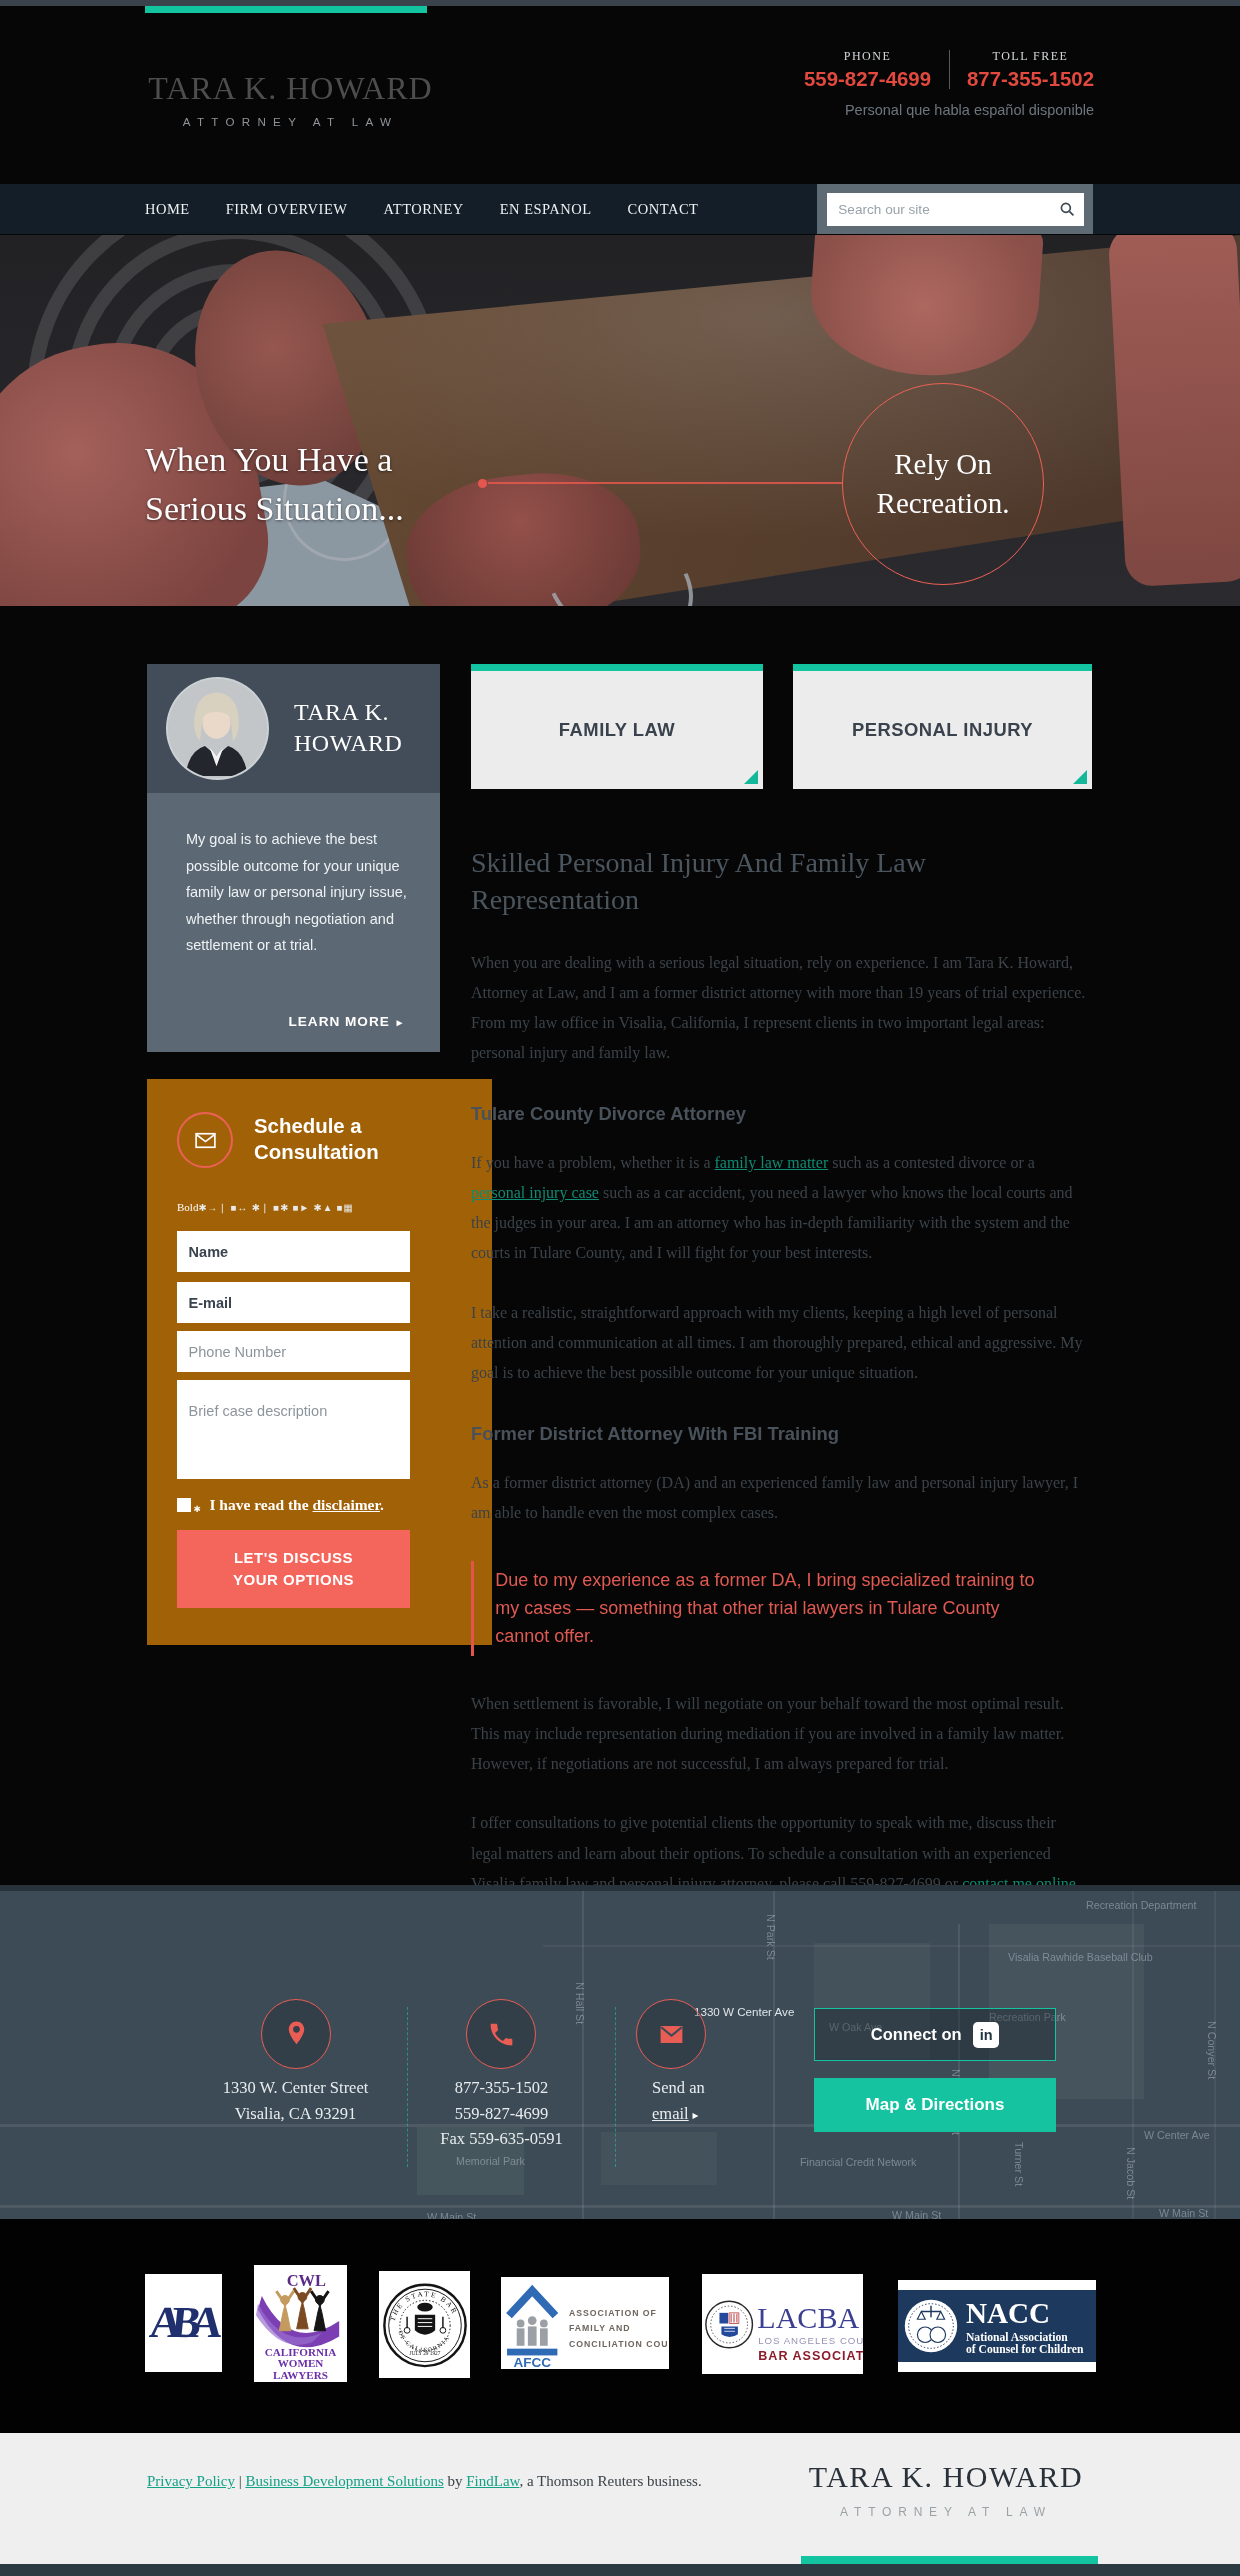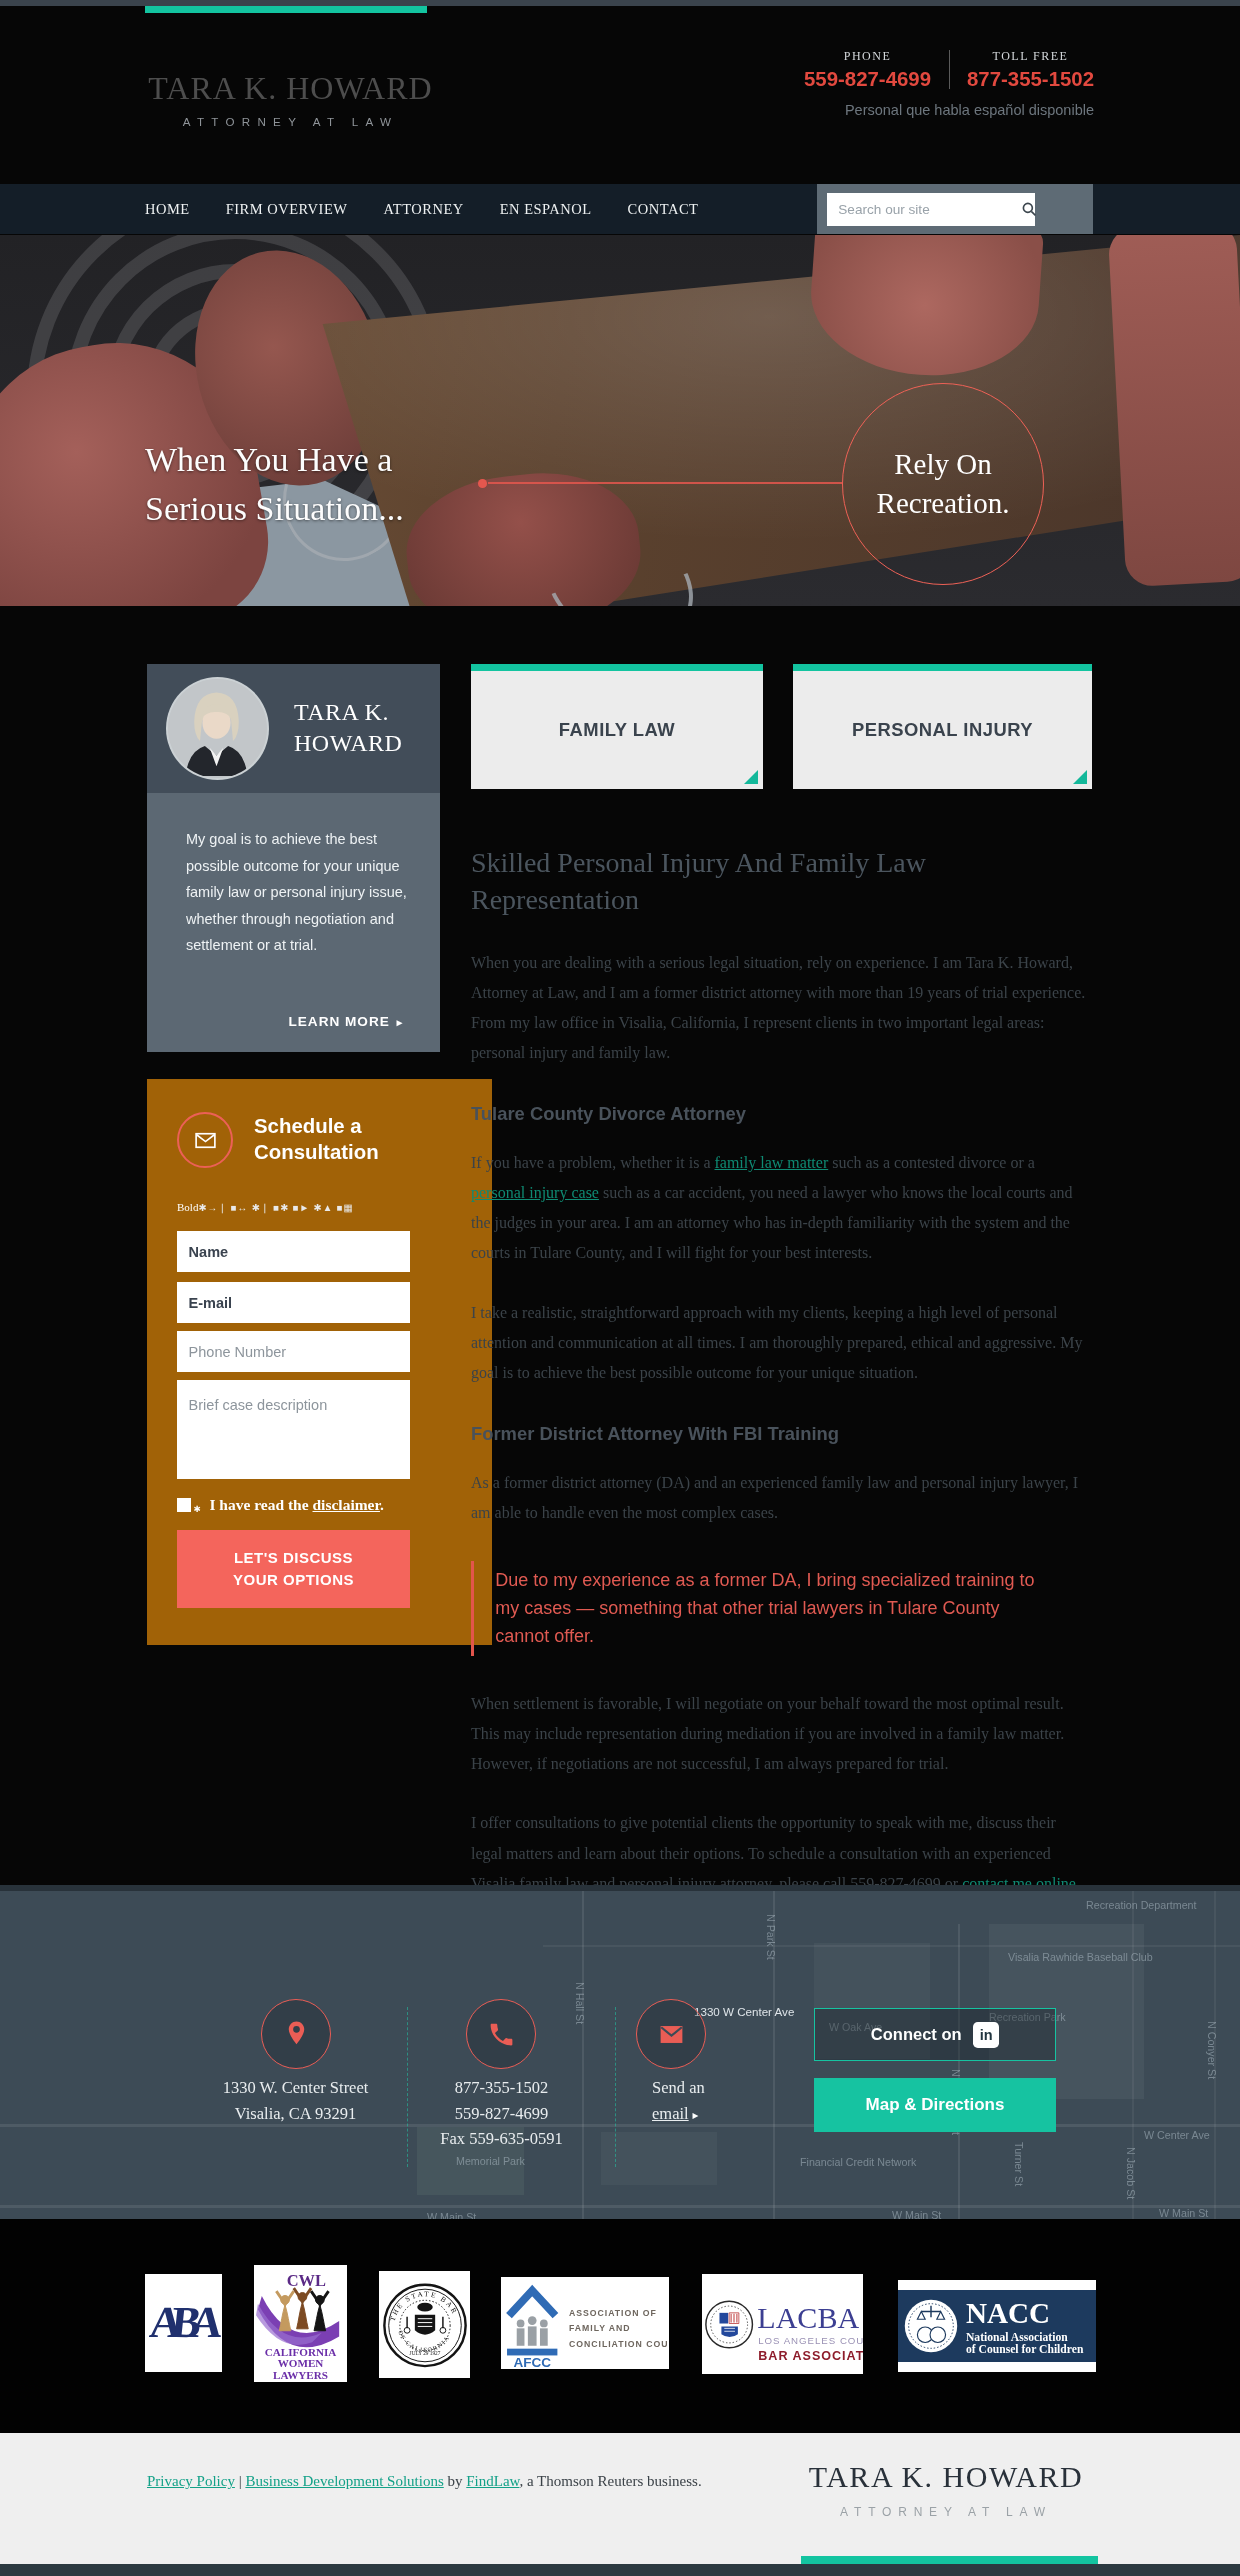--- a/index.html
+++ b/index.html
@@ -17,21 +17,21 @@
   .hc-col{text-align:center;}
   .hc-label{font-family:"Liberation Serif",serif;font-size:12px;color:#d5d9dc;letter-spacing:1.5px;margin-bottom:3.9px;}
   .hc-num{font-family:"Liberation Sans",sans-serif;font-weight:bold;font-size:20.4px;color:#e2493f;white-space:nowrap;}
   .hc-div{width:1px;height:39px;background:#5a5a5a;align-self:flex-end;margin-bottom:1.9px;}
   .hc-spanish{margin-top:11.6px;font-family:"Liberation Sans",sans-serif;font-size:14.5px;color:#6d767e;}
   
   #nav{position:absolute;top:184px;left:0;width:1241px;height:50px;background:#141e28;}
   #nav-items{position:absolute;left:145px;top:0;height:50px;display:flex;align-items:center;gap:36px;}
   .nav-item{font-family:"Liberation Serif",serif;font-size:14.5px;color:#eef1f2;letter-spacing:0.5px;cursor:pointer;white-space:nowrap;}
   #search-wrap{position:absolute;left:817px;top:0;width:276px;height:50px;background:#5e6b75;}
-  #search-box{position:absolute;left:9.7px;top:8.7px;width:208px;height:33px;background:#fff;display:flex;align-items:center;}
+  #search-box{position:absolute;left:9.7px;top:8.7px;width:257px;height:33px;background:#fff;display:flex;align-items:center;}
   #search-input{border:0;outline:none;flex:1;padding:0 5.8px 0 11.6px;font-family:"Liberation Sans",sans-serif;font-size:13.6px;color:#333;background:transparent;}
   #search-input::placeholder{color:#99a2a9;}
   #search-icon{margin-right:8.7px;flex:0 0 auto;}
   
   #hero{position:absolute;top:235px;left:0;width:1241px;height:371px;background:linear-gradient(180deg,#222225,#2b2b2f);overflow:hidden;}
   .ring{position:absolute;border-radius:50%;border:14.5px solid rgba(135,138,140,.28);}
   .r1{left:27px;top:-48px;width:388px;height:388px;}
   .r2{left:66px;top:-9.7px;width:310px;height:310px;}
   .r3{left:105px;top:29px;width:233px;height:233px;}
   .r4{left:143px;top:68px;width:155px;height:155px;}
@@ -69,21 +69,21 @@
   #learn-more .arr{font-size:10.7px;margin-left:6.8px;}
   
   #consult{position:absolute;left:147px;top:1079px;width:345px;height:566px;background:#a16207;}
   #c-ico{position:absolute;left:30px;top:33px;width:56px;height:56px;border:2.9px solid #ec6057;border-radius:50%;box-sizing:border-box;display:flex;align-items:center;justify-content:center;}
   #c-title{position:absolute;left:107px;top:35px;font-family:"Liberation Sans",sans-serif;font-weight:bold;font-size:20.4px;line-height:1.25;color:#fff;}
   #c-note{position:absolute;left:30px;top:118px;color:#fff;white-space:nowrap;}
   #c-note .b{font-family:"Liberation Serif",serif;font-size:11px;}
   #c-note .g{font-size:9.7px;letter-spacing:1px;color:#e9e9e9;}
   .c-input{position:absolute;left:30px;width:233px;height:41px;background:#fff;border:0;outline:none;box-sizing:border-box;padding:0 11.6px;font-family:"Liberation Sans",sans-serif;font-size:14.5px;color:#333;}
   #in-name{top:152px;} #in-email{top:203px;} #in-phone{top:252px;}
-  #in-desc{top:301px;height:99px;padding-top:17px;resize:none;font-family:"Liberation Sans",sans-serif;}
+  #in-desc{top:301px;height:99px;padding-top:23px;resize:none;font-family:"Liberation Sans",sans-serif;}
   .req::placeholder{color:#3a434f;font-weight:bold;opacity:1;}
   .opt::placeholder{color:#8d959c;opacity:1;}
   #chk-row{position:absolute;left:30px;top:417px;display:flex;align-items:center;}
   #chk-box{width:13.6px;height:13.6px;background:#fff;cursor:pointer;flex:0 0 auto;}
   #chk-mark{font-size:8.7px;color:#fff;margin:7.8px 0 0 2.9px;}
   #chk-label{margin-left:8.7px;font-family:"Liberation Serif",serif;font-weight:bold;font-size:15.5px;color:#fff;white-space:nowrap;}
   #chk-label .lnk{text-decoration:underline;cursor:pointer;}
   #c-submit{position:absolute;left:30px;top:451px;width:233px;height:78px;background:#f4655c;border:0;color:#fff;font-family:"Liberation Sans",sans-serif;font-weight:bold;font-size:15px;line-height:1.5;letter-spacing:0.5px;cursor:pointer;}
   
   #article{position:absolute;left:471px;top:845px;width:620px;font-family:"Liberation Serif",serif;color:#3b4349;}

